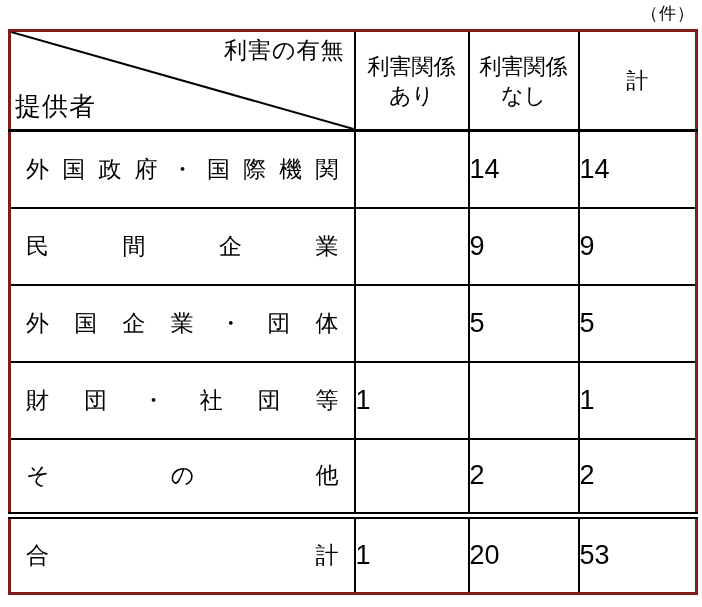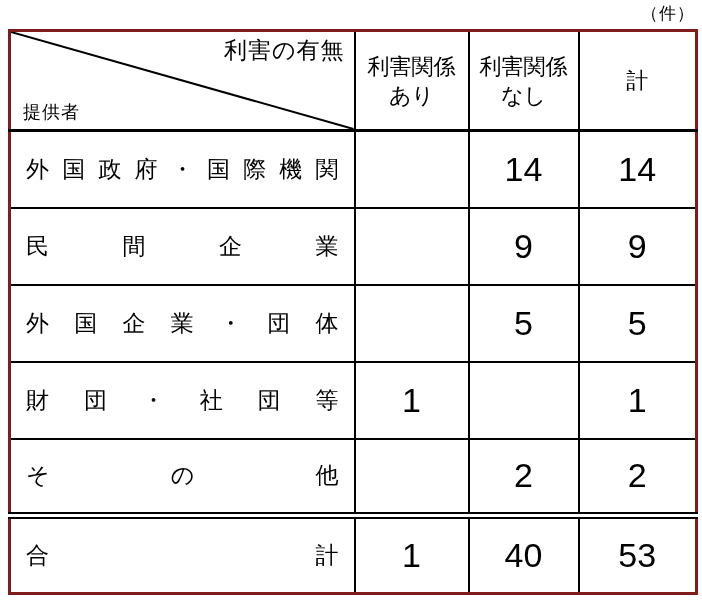--- a/index.html
+++ b/index.html
@@ -55,22 +55,22 @@
     display: block;
   }
   .corner-top {
     position: absolute;
     top: 3px; right: 9px;
     font-size: 23px;
     letter-spacing: 1px;
   }
   .corner-bottom {
     position: absolute;
-    left: 12px; bottom: 5px;
-    font-size: 18px;
+    left: 4px; bottom: 5px;
+    font-size: 26px;
     letter-spacing: 1px;
   }
 
   
   td.col-header {
     text-align: center;
     font-size: 22px;
     line-height: 29px;
   }
 
@@ -79,22 +79,22 @@
   .justify {
     display: flex;
     justify-content: space-between;
     align-items: center;
     width: 100%;
     font-size: 23px;
   }
 
   
   td.num-cell {
-    text-align: center;
-    font-size: 34px;
+    text-align: left;
+    font-size: 27px;
   }
 </style>
 </head>
 <body>
 
 <div class="page">
 
   <div class="unit-label">（件）</div>
 
   <table class="main-table">
@@ -206,18 +206,18 @@
       </tr>
 
       <tr class="total-row">
         <td class="label-cell label-col">
           <div class="justify">
               <span>合</span>
               <span>計</span>
             </div>
         </td>
         <td class="num-cell">1</td>
-        <td class="num-cell">40</td>
+        <td class="num-cell">20</td>
         <td class="num-cell kei-col">53</td>
       </tr>
     </tbody>
   </table>
 </div>
 
 </body></html>

